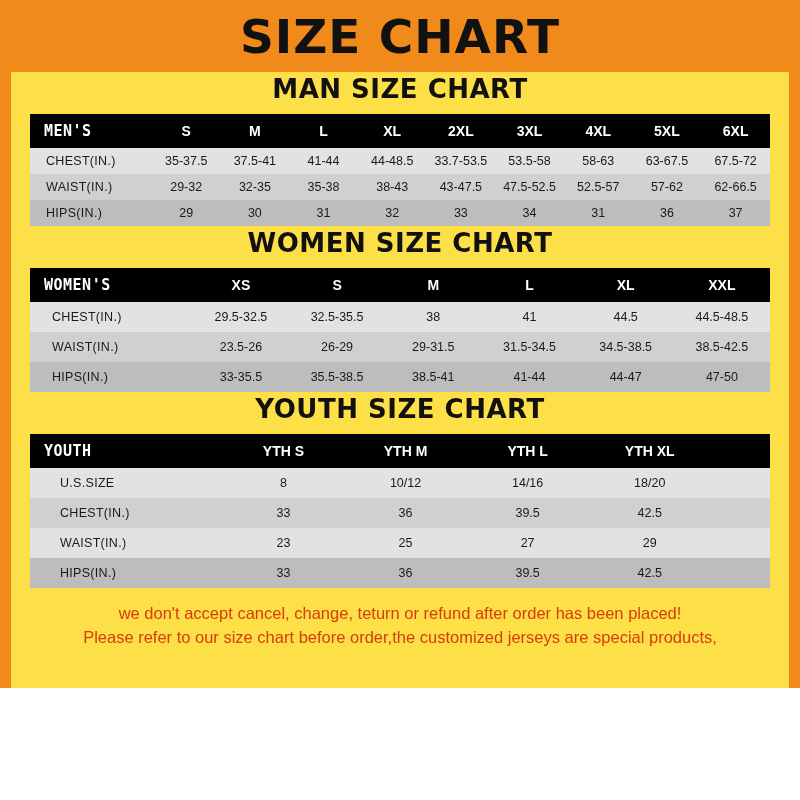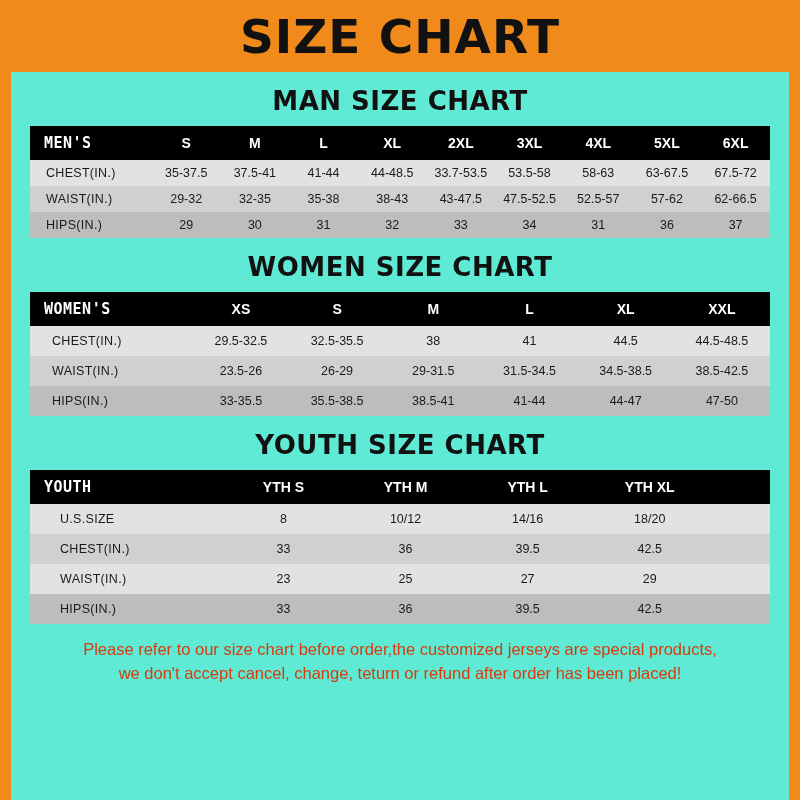--- a/index.html
+++ b/index.html
@@ -3,23 +3,23 @@
 <meta charset="utf-8">
 <style>
   * { box-sizing: border-box; }
   html, body {
     margin: 0; padding: 0;
     width: 800px; height: 800px;
     background: #ffffff;
     font-family: "Liberation Sans", sans-serif;
   }
   .page {
-    width: 800px; height: 800px;
+    width: 800px; height: 688px;
     position: relative;
-    background: #5eead4;
+    background: #fde047;
     border-left: 11px solid #f08a1b;
     border-right: 11px solid #f08a1b;
     overflow: hidden;
   }
   .banner {
     background: #f08a1b;
     height: 72px;
     display: flex;
     align-items: center;
     justify-content: center;
@@ -31,21 +31,21 @@
     letter-spacing: 1px;
     color: #111111;
     line-height: 1;
   }
   .section-title {
     text-align: center;
     font-family: "DejaVu Sans", sans-serif;
     font-weight: bold;
     font-size: 26px;
     color: #111111;
-    margin: 14px 0 10px 0;
+    margin: 2px 0 10px 0;
     letter-spacing: 0.5px;
   }
   .tbl-wrap { padding: 0 19px; }
   table {
     width: 100%;
     border-collapse: collapse;
     table-layout: fixed;
   }
   table td, table th {
     text-align: center;
@@ -280,17 +280,17 @@
           <td>36</td>
           <td>39.5</td>
           <td>42.5</td>
           <td></td>
         </tr>
       </tbody>
     </table>
   </div>
 
   <div class="footer">
+    <span class="line">we don't accept cancel, change, teturn or refund after order has been placed!</span>
     <span class="line">Please refer to our size chart before order,the customized jerseys are special products,</span>
-    <span class="line">we don't accept cancel, change, teturn or refund after order has been placed!</span>
   </div>
 
 </div>
 
 </body></html>

